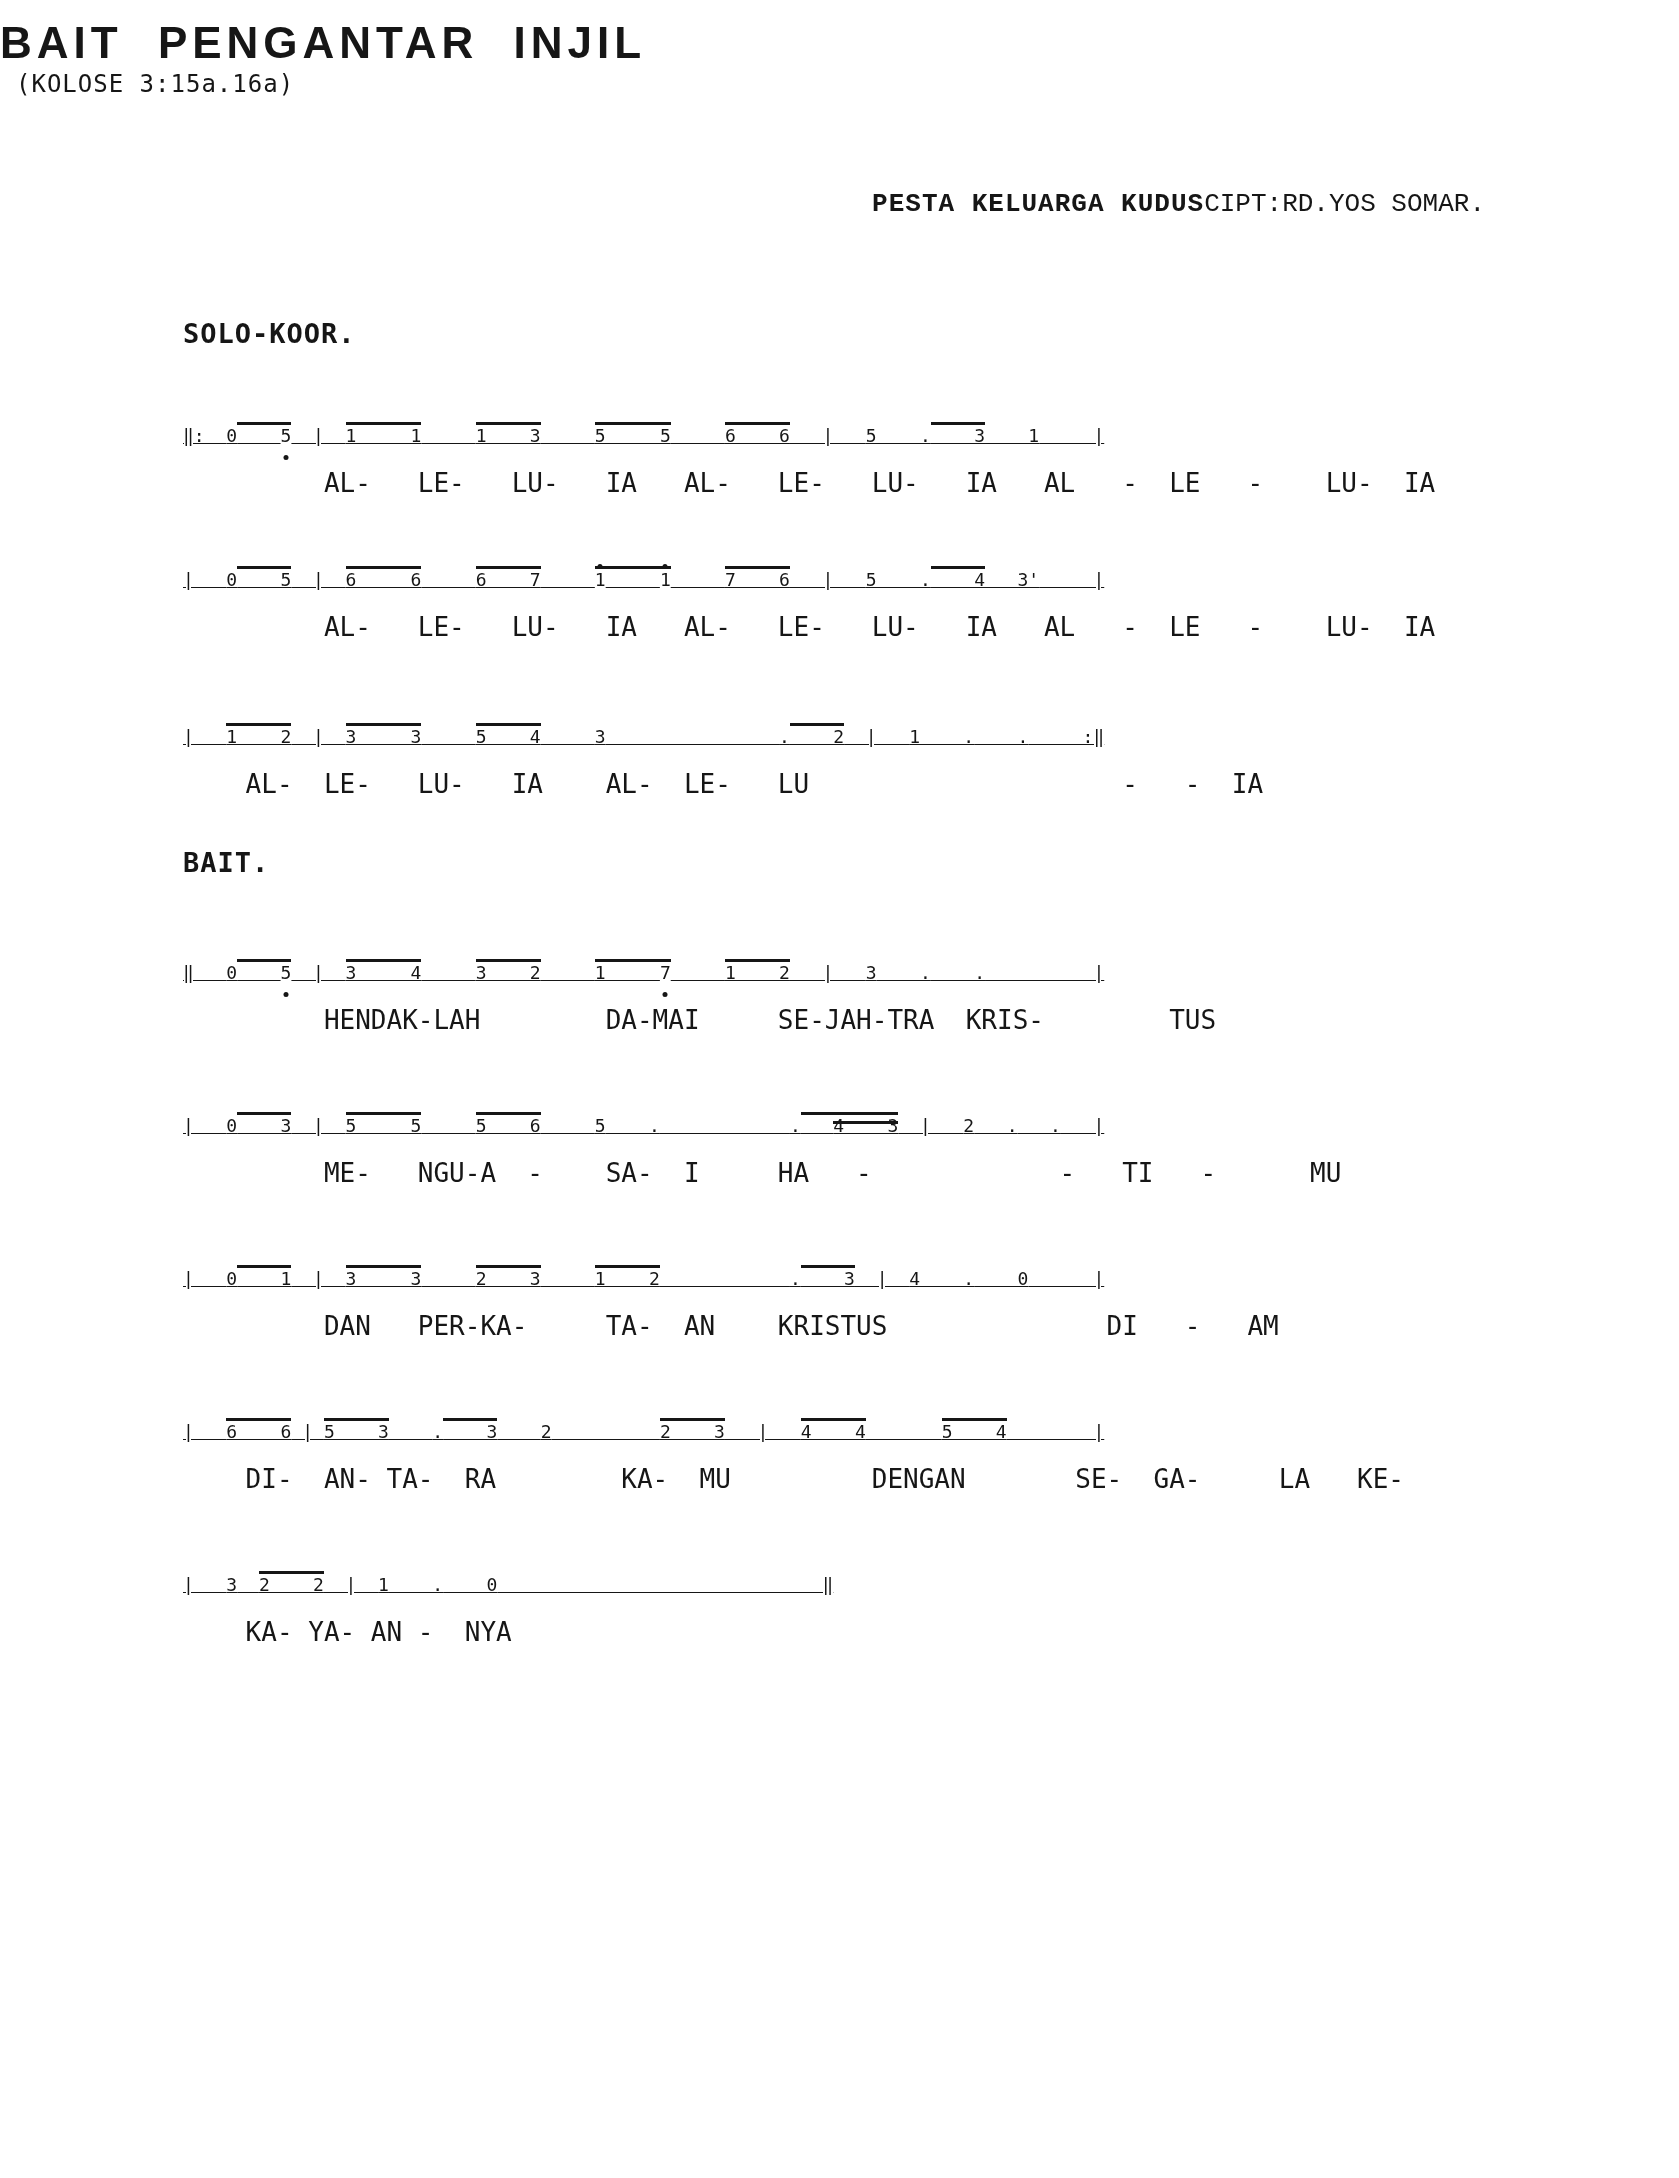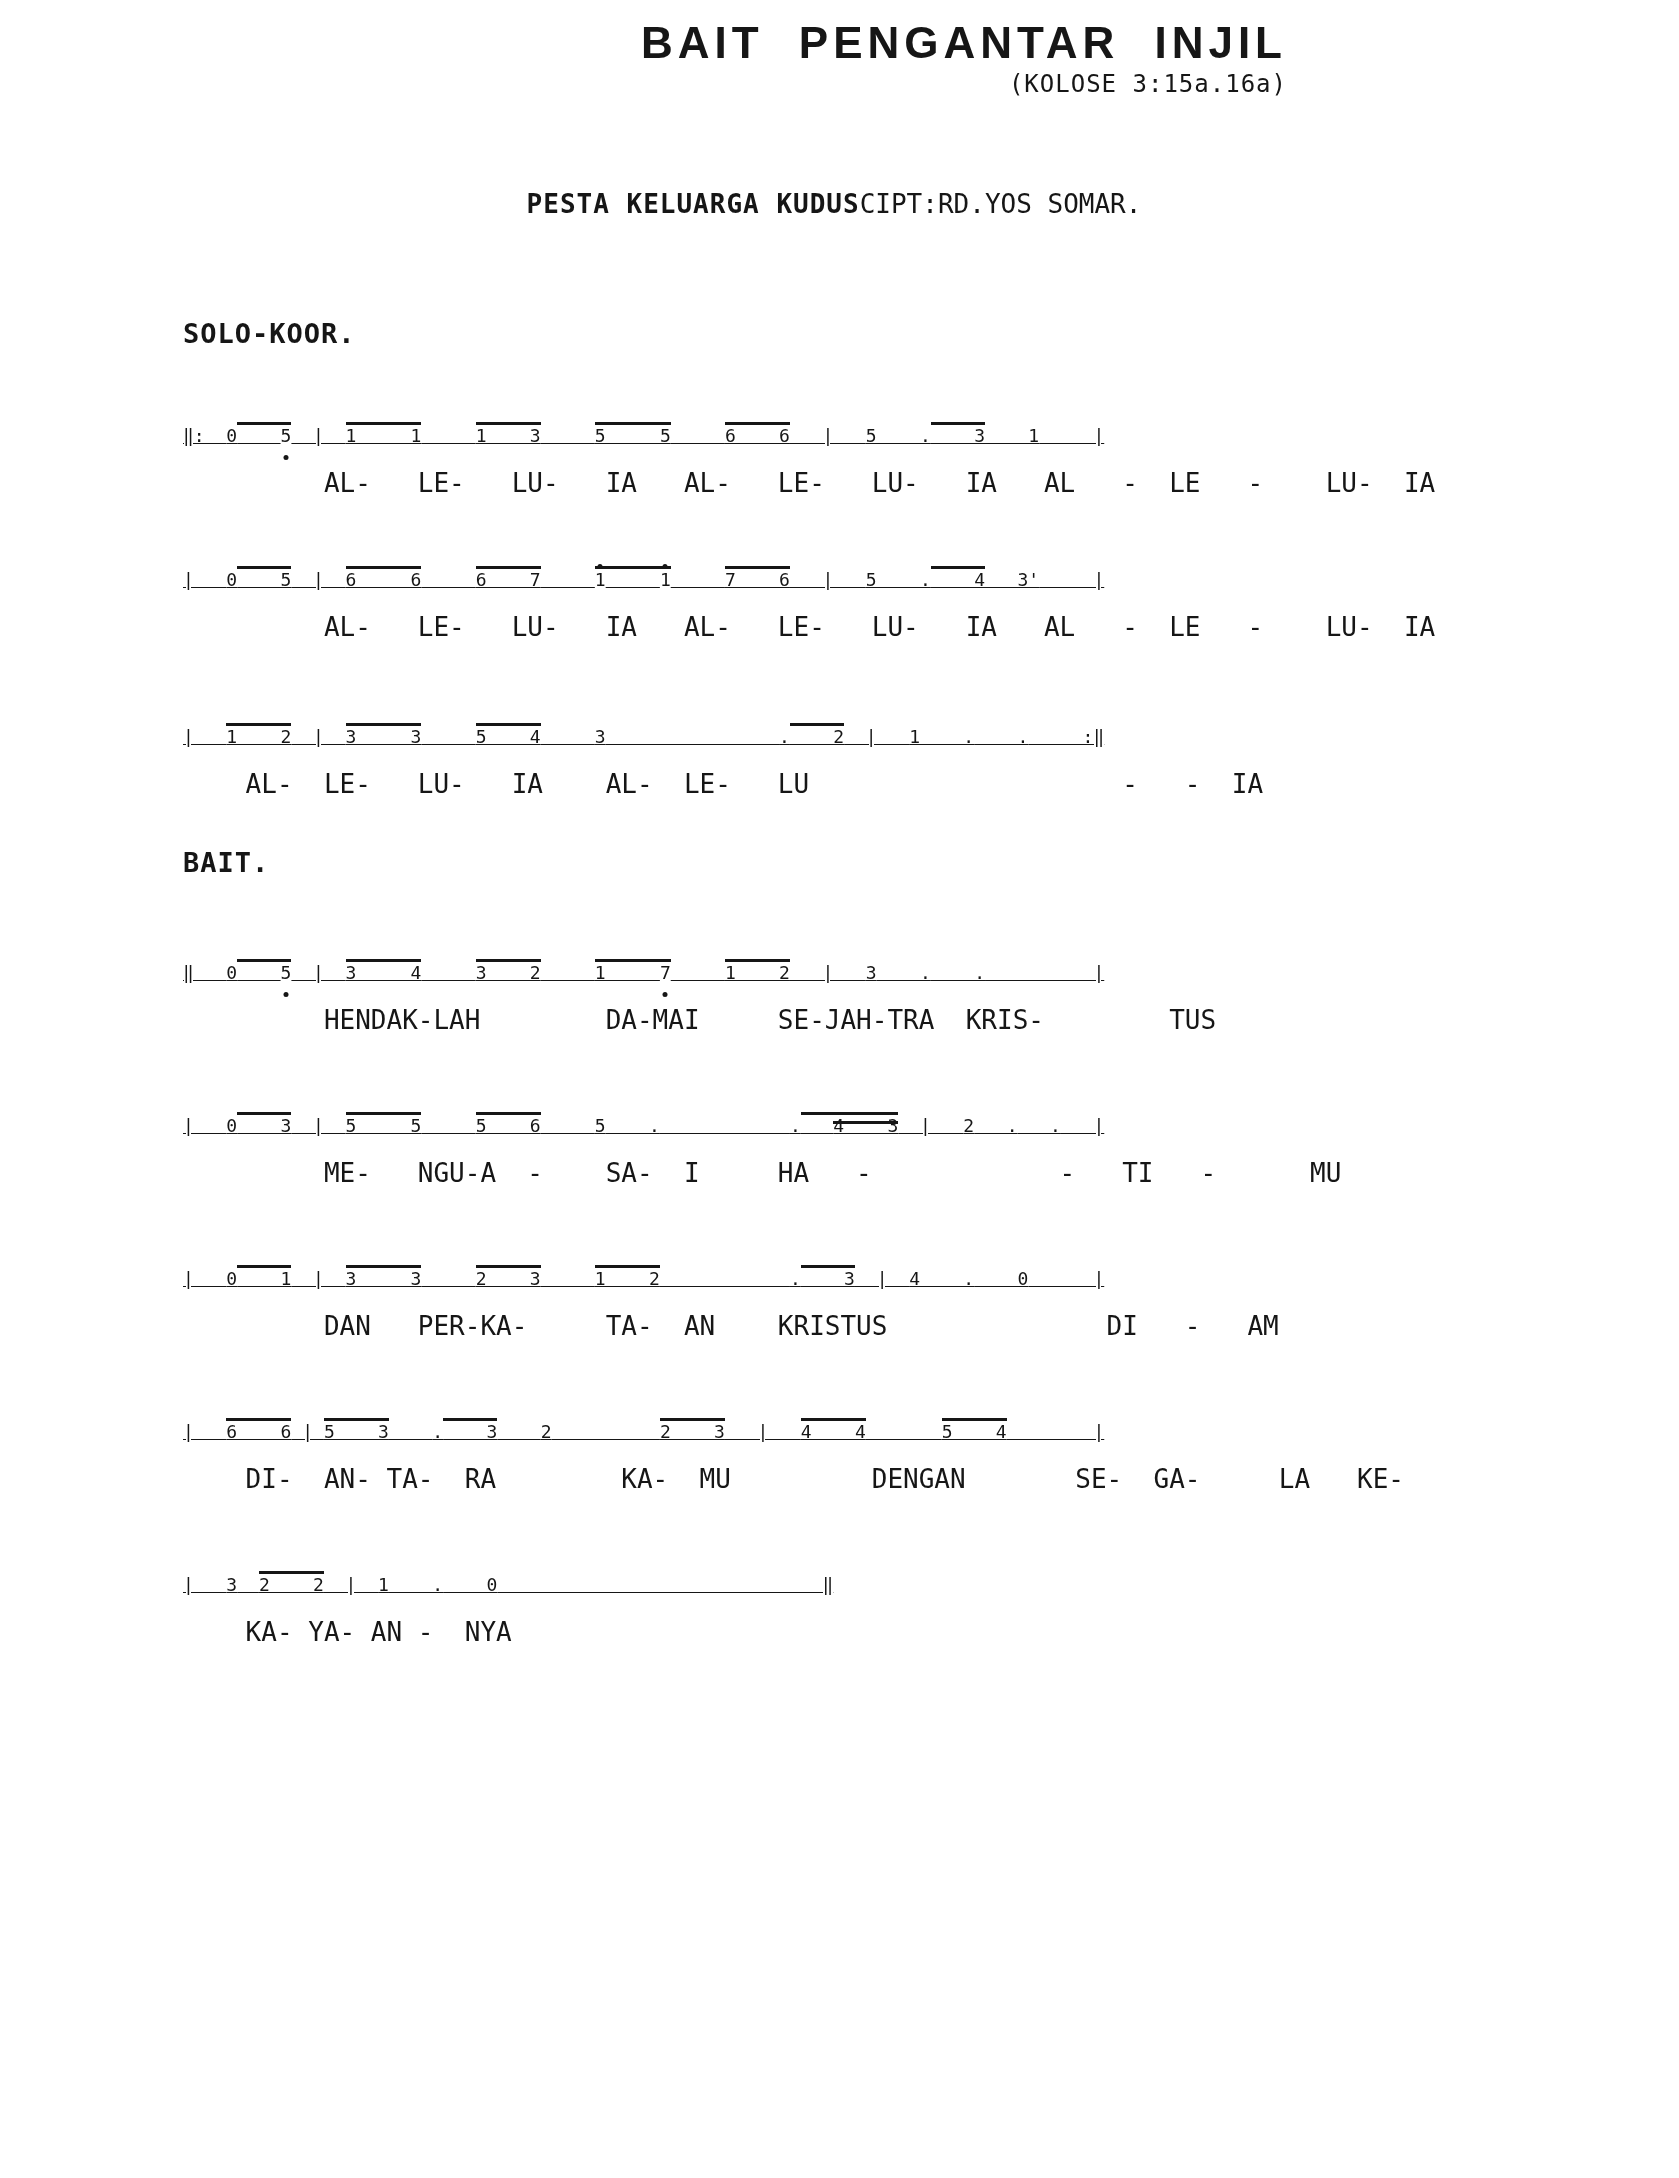--- a/index.html
+++ b/index.html
@@ -1,23 +1,23 @@
 <!DOCTYPE html>
 <html><head>
 <meta charset="utf-8">
 <style>
   html,body{margin:0;padding:0;background:#e8e8e8;}
   .page{position:relative;width:1679px;height:2178px;background:#ffffff;color:#161616;
         font-family:"DejaVu Sans Mono",monospace;overflow:hidden;}
-  .head{width:1287px;text-align:right;padding-top:20px;}
+  .head{width:1287px;text-align:left;padding-top:20px;}
   .title{font-family:"Liberation Sans","DejaVu Sans",sans-serif;font-weight:bold;
          font-size:44px;letter-spacing:5px;word-spacing:18px;line-height:1.05;}
   .subtitle{font-size:24px;margin-top:4px;letter-spacing:1px;padding-left:16px;}
-  .meta{display:flex;justify-content:center;align-items:baseline;
-        margin:91px 194px 0 183px;font-size:26px;}
+  .meta{display:flex;justify-content:flex-end;align-items:baseline;
+        margin:91px 194px 0 183px;font-size:26px;font-family:Liberation Mono, monospace;}
   .occasion{font-weight:bold;letter-spacing:1px;}
   .composer{letter-spacing:0px;}
   .score{margin-left:183px;}
   .sec-label{font-weight:bold;font-size:27px;letter-spacing:1px;}
   .sec-0 .sec-label{margin-top:99px;margin-bottom:53px;}
   .sec-1 .sec-label{margin-top:31px;margin-bottom:61px;}
   .music-line{white-space:pre;}
   .notes{font-size:18px;line-height:36px;padding-top:16px;letter-spacing:0;text-decoration:underline;}
   .lyr{font-size:26px;line-height:34px;margin-top:12px;}
   .sec-0 .music-line{margin-bottom:46px;}

